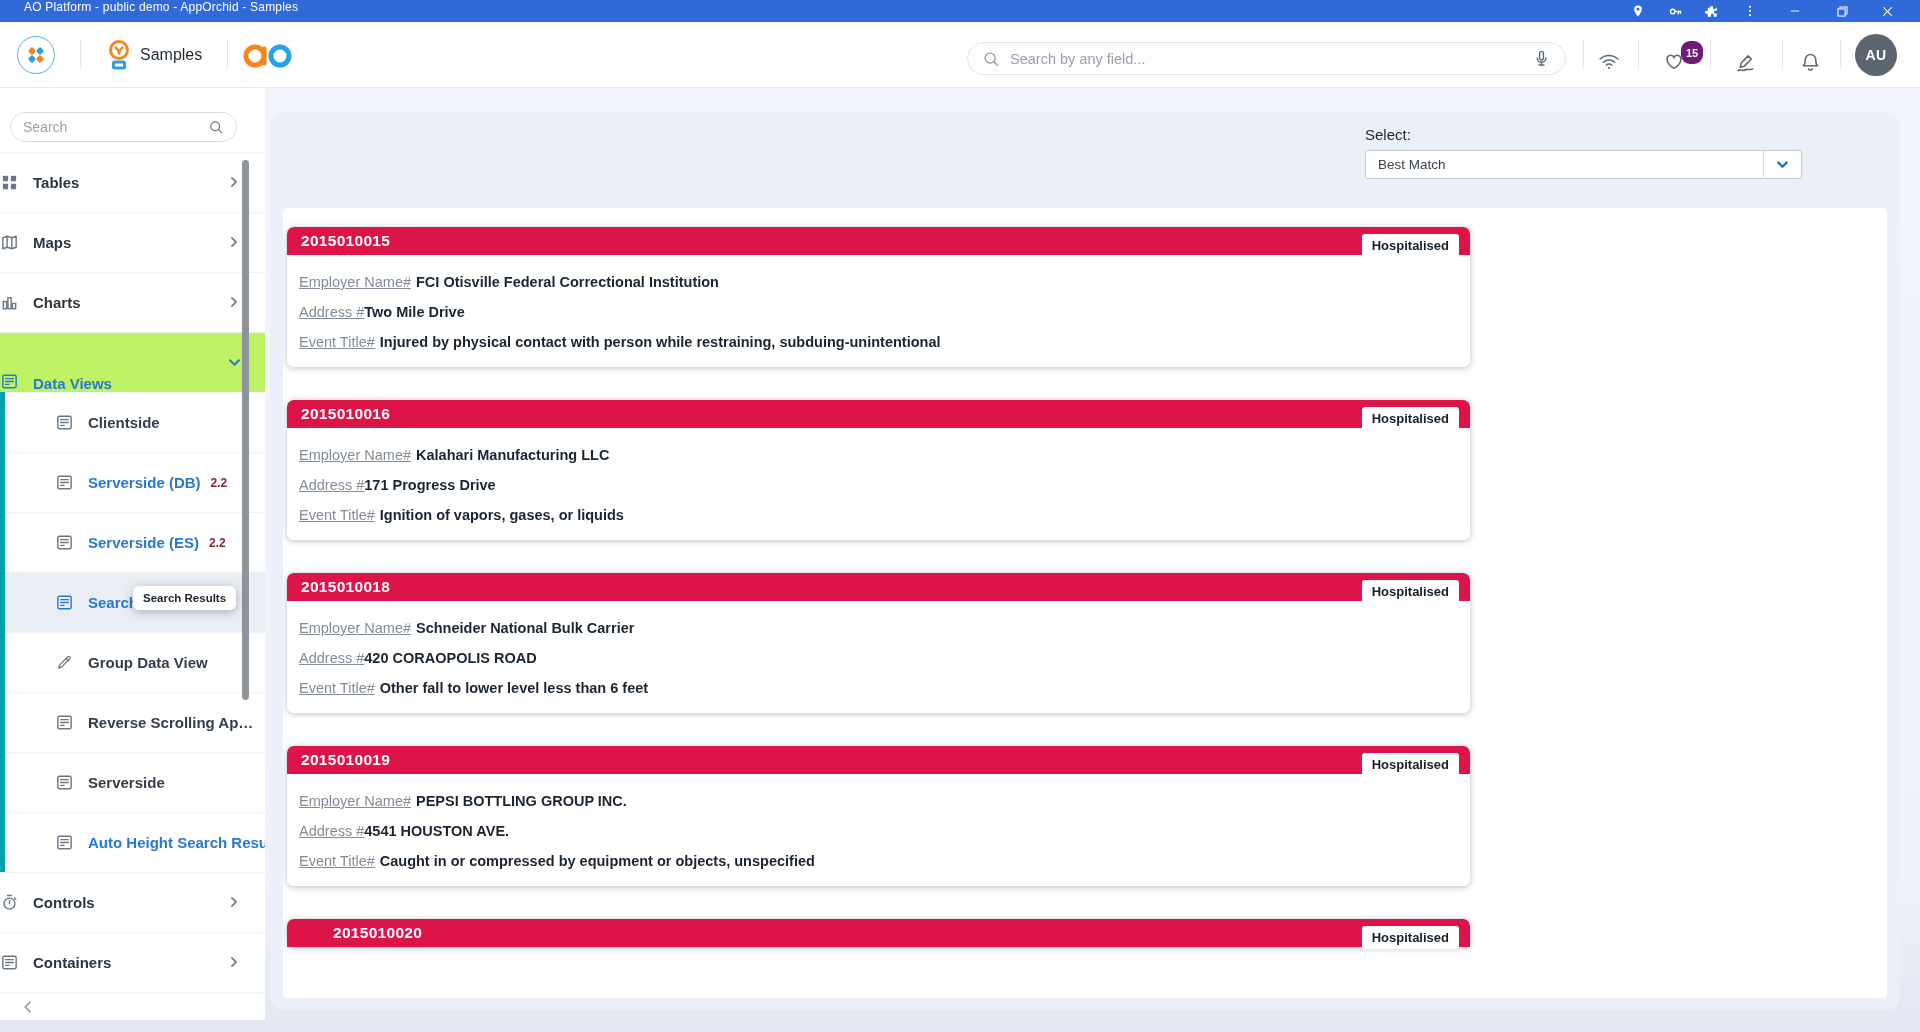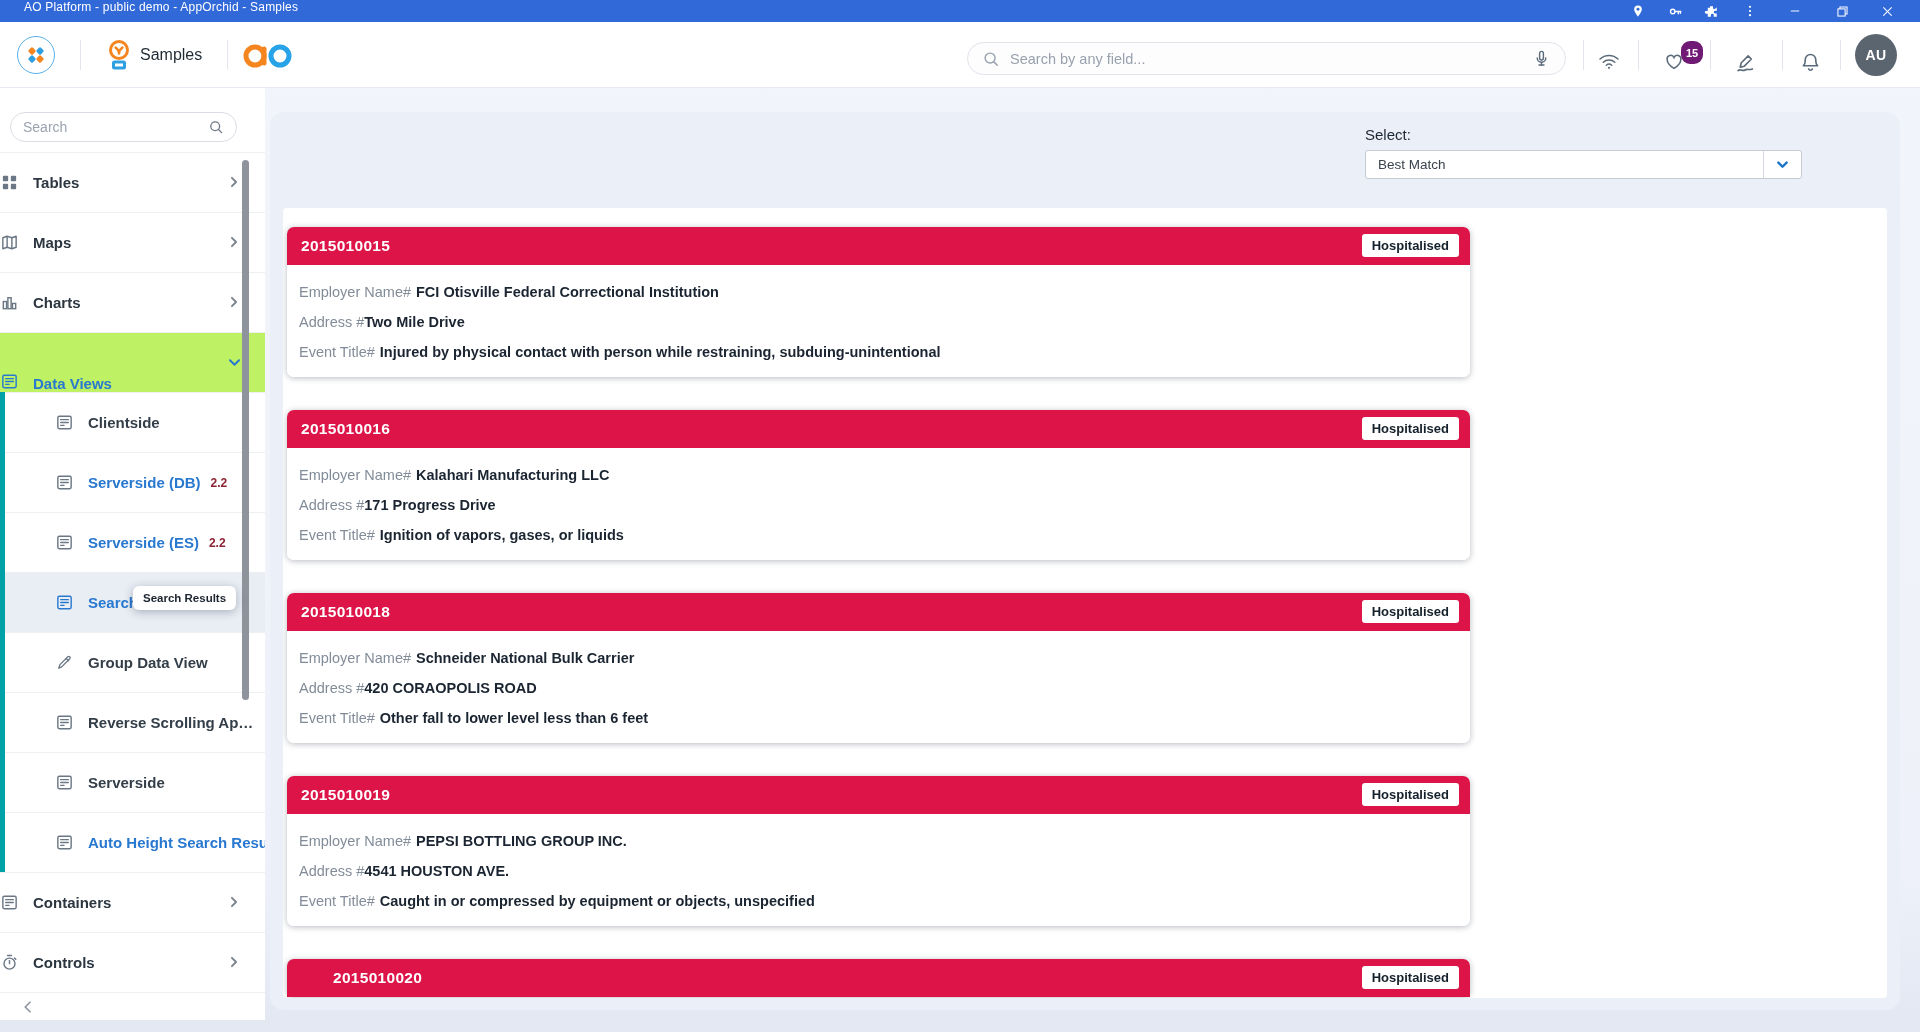--- a/index.html
+++ b/index.html
@@ -119,31 +119,31 @@
     width:38px; height:100%; border-left:1px solid #d4d8df;
     display:flex; align-items:center; justify-content:center; color:#1b74c8;
   }
   .inner {
     position:absolute; left:13px; top:96px; width:1604px; height:790px;
     background:#fff; border-radius:4px; overflow:hidden;
   }
   .cards { position:absolute; left:4px; top:19px; }
   .card { width:1183px; margin-bottom:33px; border-radius:7px; box-shadow:0 1px 6px rgba(30,40,60,.32); cursor:pointer; }
   .card-head {
-    height:38px; background:#dc1448; border-radius:7px 7px 0 0;
+    height:28px; background:#dc1448; border-radius:7px 7px 0 0;
     display:flex; align-items:center; position:relative;
   }
   .card-id { color:#fff; font-size:15.5px; font-weight:bold; padding-left:14px; letter-spacing:.3px; }
   .badge {
     position:absolute; right:11px; top:7px; background:#fff; border-radius:3px;
     padding:4px 10px; font-size:13px; font-weight:bold; color:#14202b;
   }
   .card-body { background:#fff; border-radius:0 0 7px 7px; padding:12px 0 10px 12px; }
   .frow { height:30px; display:flex; align-items:center; font-size:14.5px; white-space:nowrap; }
-  .flabel { color:#828c99; }
+  .flabel { color:#828c99;text-decoration:underline; }
   .fval { color:#1b2532; font-weight:700; margin-left:5px; }
   .frow.addr .fval { margin-left:0; }
 </style>
 </head>
 <body>
 
 <div class="titlebar">
   <span class="tb-title">AO Platform - public demo - AppOrchid - Samples</span>
   <div class="tb-icons">
     <span class="tb-btn" style="left:-295px">
@@ -435,44 +435,44 @@
             <line x1="6" y1="10" x2="14" y2="10"></line>
             <line x1="6" y1="13" x2="9.5" y2="13"></line>
           </svg>
         </span>
     <span class="nav-label">Auto Height Search Result</span>
 
   </div>
       <div class="nav-row top">
     <span class="nav-icon">
           <svg width="19" height="19" viewBox="0 0 20 20" fill="none" stroke="currentColor" stroke-width="1.5" stroke-linecap="round">
-            <rect x="3" y="3.5" width="14" height="13" rx="1.5"></rect>
-            <line x1="6" y1="7" x2="14" y2="7"></line>
-            <line x1="6" y1="10" x2="14" y2="10"></line>
-            <line x1="6" y1="13" x2="9.5" y2="13"></line>
-          </svg>
-        </span>
-    <span class="nav-label">Containers</span>
-
-    <span class="nav-chevron">
-          <svg width="14" height="14" viewBox="0 0 20 20" fill="none" stroke="currentColor" stroke-width="2.6" stroke-linecap="round" stroke-linejoin="round">
-            <path d="M7 4l6 6-6 6"></path>
-          </svg>
-        </span>
-  </div>
-      <div class="nav-row top">
-    <span class="nav-icon">
-          <svg width="19" height="19" viewBox="0 0 20 20" fill="none" stroke="currentColor" stroke-width="1.5" stroke-linecap="round">
             <circle cx="10" cy="11.2" r="5.8"></circle>
             <line x1="10" y1="8" x2="10" y2="11.2"></line>
             <line x1="8" y1="2.6" x2="12" y2="2.6"></line>
             <line x1="15.2" y1="5.2" x2="16.6" y2="6.6"></line>
           </svg>
         </span>
     <span class="nav-label">Controls</span>
+
+    <span class="nav-chevron">
+          <svg width="14" height="14" viewBox="0 0 20 20" fill="none" stroke="currentColor" stroke-width="2.6" stroke-linecap="round" stroke-linejoin="round">
+            <path d="M7 4l6 6-6 6"></path>
+          </svg>
+        </span>
+  </div>
+      <div class="nav-row top">
+    <span class="nav-icon">
+          <svg width="19" height="19" viewBox="0 0 20 20" fill="none" stroke="currentColor" stroke-width="1.5" stroke-linecap="round">
+            <rect x="3" y="3.5" width="14" height="13" rx="1.5"></rect>
+            <line x1="6" y1="7" x2="14" y2="7"></line>
+            <line x1="6" y1="10" x2="14" y2="10"></line>
+            <line x1="6" y1="13" x2="9.5" y2="13"></line>
+          </svg>
+        </span>
+    <span class="nav-label">Containers</span>
 
     <span class="nav-chevron">
           <svg width="14" height="14" viewBox="0 0 20 20" fill="none" stroke="currentColor" stroke-width="2.6" stroke-linecap="round" stroke-linejoin="round">
             <path d="M7 4l6 6-6 6"></path>
           </svg>
         </span>
   </div>
     </div>
   <div class="sb-scrollthumb"></div>
   <div class="tooltip">Search Results</div>

